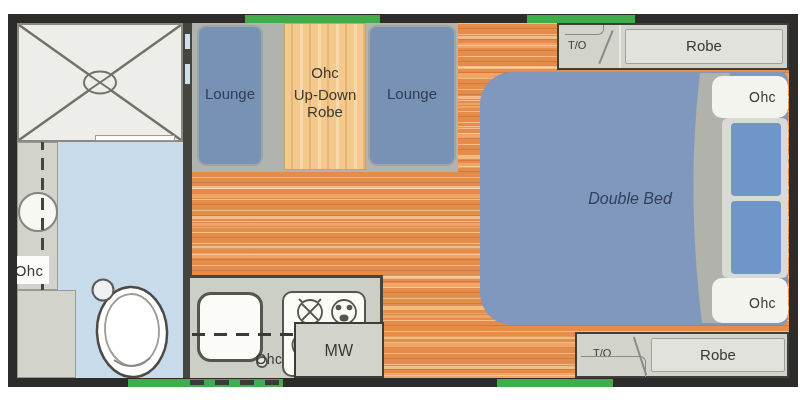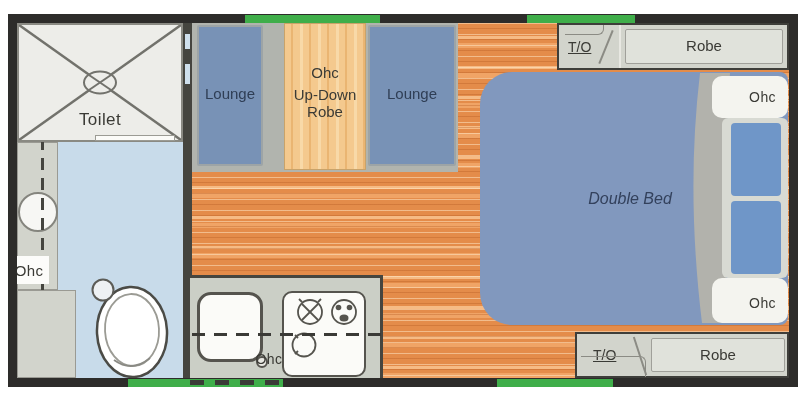--- a/index.html
+++ b/index.html
@@ -49,35 +49,35 @@
   .bath-wall-dash{left:185px;width:5px;background:#cfe0ec;}
   .vanity{left:17px;top:142px;width:41px;height:148px;background:var(--cabinet);border:1px solid #9a9a93;box-sizing:border-box;}
   .vanity-low{left:17px;top:290px;width:59px;height:88px;background:var(--cabinet);border:1px solid #9a9a93;box-sizing:border-box;}
   .basin{left:18px;top:192px;width:40px;height:40px;border-radius:50%;background:#f7f7f4;border:2.5px solid #85857e;box-sizing:border-box;}
   .fold-line{left:41px;top:142px;width:2.5px;height:148px;
     background:repeating-linear-gradient(0deg,#45453f 0 12px, rgba(0,0,0,0) 12px 20px);}
   .ohc-chip{left:9px;top:256px;width:40px;height:28px;background:#fcfcfa;font-size:15px;}
 
   
   .dinette-base{left:192px;top:23px;width:266px;height:149px;background:var(--base-gray);}
-  .lounge{background:var(--seat-blue);border:2px solid #9da4a6;box-sizing:border-box;border-radius:2px;}
+  .lounge{background:var(--seat-blue);border:2px solid #9da4a6;box-sizing:border-box;border-radius:9px;}
   .lounge-l{left:197px;top:25px;width:66px;height:141px;}
   .lounge-r{left:368px;top:25px;width:88px;height:141px;}
   .lounge-lbl{font-size:15px;color:#2f3e55;width:100%;text-align:center;top:58px;position:absolute;}
   .table{left:284px;top:23px;width:82px;height:147px;box-sizing:border-box;border:1px solid #c9a36a;
     background:repeating-linear-gradient(90deg, var(--table-wood) 0 6px, var(--table-wood-dark) 6px 8px,
       var(--table-wood) 8px 15px, #f8d9a8 15px 18px);}
   .table-lbl{width:100%;text-align:center;font-size:15px;position:absolute;}
 
   
   .cab{background:var(--cabinet);border:2px solid #3e3e3a;box-sizing:border-box;}
   .cab-top{left:557px;top:23px;width:232px;height:47px;}
   .cab-bottom{left:575px;top:332px;width:214px;height:46px;}
   .cab-panel{position:absolute;background:var(--cabinet-panel);border:1px solid #a0a09a;box-sizing:border-box;border-radius:2px;}
-  .to-lbl{position:absolute;font-size:14px;text-decoration:underline;}
+  .to-lbl{position:absolute;font-size:11px;}
   .robe-lbl{position:absolute;width:100%;text-align:center;font-size:15px;top:10px;}
   .diag{position:absolute;width:2px;background:#8b8b84;}
   .subbox-t{position:absolute;left:6px;top:0;width:38px;height:9px;border-bottom:1.5px solid #8b8b84;border-right:1.5px solid #8b8b84;border-bottom-right-radius:6px;}
   .subbox-b{position:absolute;left:4px;top:22px;width:64px;height:20px;border-top:1.5px solid #8b8b84;border-right:1.5px solid #8b8b84;border-top-right-radius:6px;}
   .divider-t{position:absolute;left:60px;top:0;width:2px;height:43px;background:#e8e8e2;}
   .bed{left:480px;top:72px;width:308px;height:253px;background:var(--bed-blue);border-radius:32px 8px 8px 32px;}
   .bed-lbl{position:absolute;left:40px;top:118px;width:220px;text-align:center;font-size:16px;color:#33415c;font-style:italic;}
   .head-top{left:712px;top:76px;width:76px;height:42px;background:#f4f4ef;border-radius:10px;}
   .head-bottom{left:712px;top:278px;width:76px;height:45px;background:#f4f4ef;border-radius:10px;}
   .head-lbl{position:absolute;right:12px;font-size:14px;}
@@ -109,21 +109,20 @@
 
   <div class="abs shower">
     <svg width="162" height="115" viewBox="0 0 162 115">
       <line x1="0" y1="0" x2="162" y2="115" stroke="#72726c" stroke-width="2.5"></line>
       <line x1="162" y1="0" x2="0" y2="115" stroke="#72726c" stroke-width="2.5"></line>
       <ellipse cx="81" cy="57.5" rx="16" ry="11" fill="#edede9" stroke="#72726c" stroke-width="2"></ellipse>
       <line x1="70" y1="50" x2="92" y2="65" stroke="#72726c" stroke-width="2"></line>
       <line x1="92" y1="50" x2="70" y2="65" stroke="#72726c" stroke-width="2"></line>
     </svg>
   </div>
-  <div class="lbl toilet-lbl">Toilet</div>
   <div class="abs shower-recess"></div>
 
   <div class="abs bath-wall"></div>
   <div class="abs bath-wall-dash" style="top:34px;height:15px;"></div>
   <div class="abs bath-wall-dash" style="top:64px;height:20px;"></div>
 
   <div class="abs vanity"></div>
   <div class="abs vanity-low"></div>
   <div class="abs basin"></div>
   <div class="abs fold-line"></div>
@@ -205,20 +204,23 @@
       </g>
       <g fill="#55544e">
         <circle cx="54.5" cy="14.5" r="2.8"></circle>
         <circle cx="65.5" cy="14.5" r="2.8"></circle>
         <ellipse cx="60" cy="25" rx="4.5" ry="3.5"></ellipse>
       </g>
     </svg>
   </div>
   <div class="abs dash-line"></div>
   <div class="lbl ohc-kitchen">Ohc</div>
+  <div class="abs mw">
+    <div class="lbl mw-lbl">MW</div>
+  </div>
 
   <div class="abs wall w-top"></div>
   <div class="abs wall w-bottom"></div>
   <div class="abs wall w-left"></div>
   <div class="abs wall w-right"></div>
   <div class="abs win win-ta"></div>
   <div class="abs win win-tb"></div>
   <div class="abs win win-bc"></div>
   <div class="abs win win-bd"></div>
   <div class="abs win-dashes"></div>

